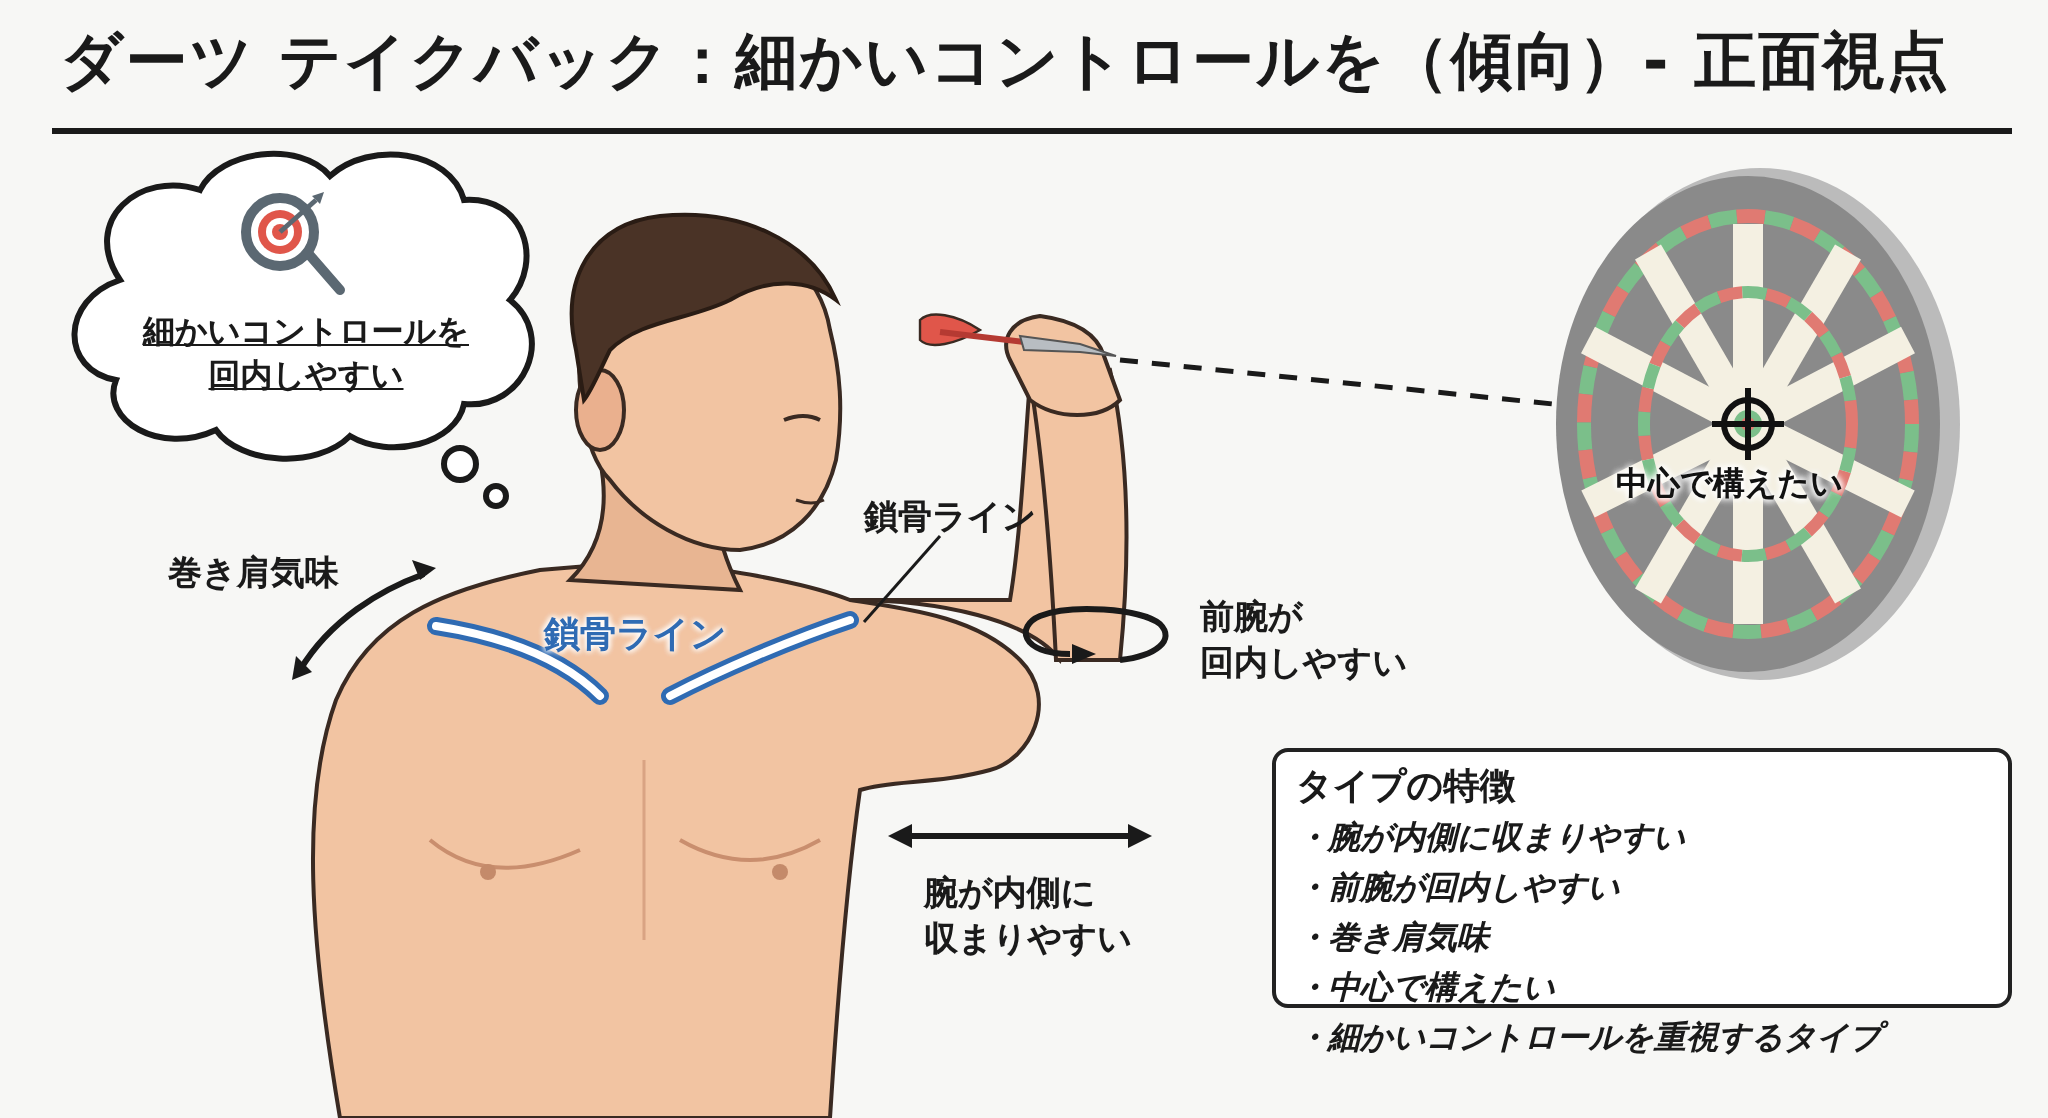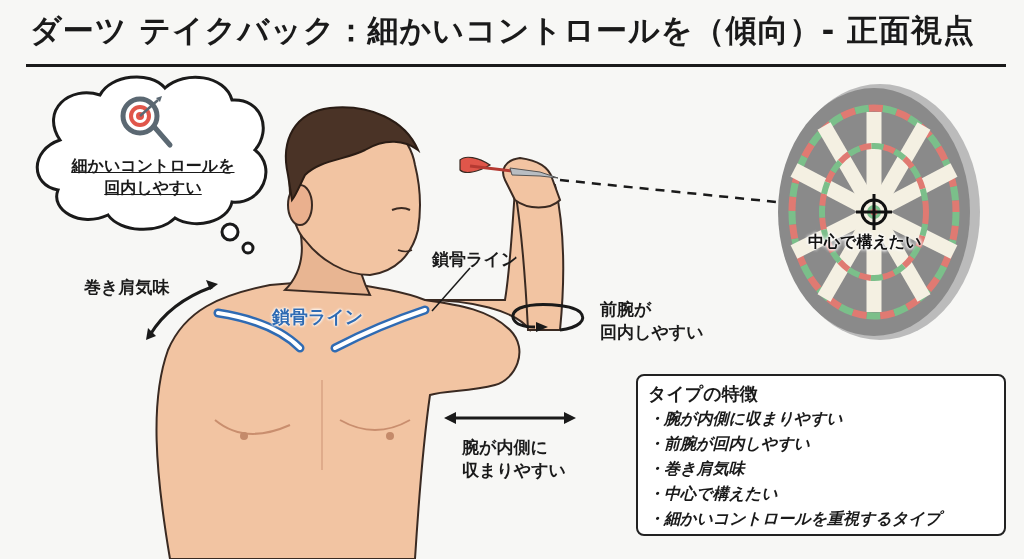--- a/index.html
+++ b/index.html
@@ -4,21 +4,21 @@
 <style>
   html,body{margin:0;padding:0;background:#f7f7f5;}
   body{width:1024px;height:559px;position:relative;overflow:hidden;font-family:"DejaVu Sans","Liberation Sans",sans-serif;color:#1a1a1a;}
   .title{position:absolute;left:30px;top:10px;font-size:31px;font-weight:bold;letter-spacing:1px;white-space:nowrap;}
   .title-rule{position:absolute;left:26px;top:64px;width:980px;height:3px;background:#1a1a1a;}
   svg.art{position:absolute;left:0;top:0;}
   .lbl{position:absolute;font-weight:bold;font-size:17px;line-height:23px;white-space:nowrap;color:#1a1a1a;}
   .bubble-text{position:absolute;left:58px;top:155px;width:190px;text-align:center;font-weight:bold;font-size:16px;line-height:22px;text-decoration:underline;}
   .clav-label{position:absolute;left:272px;top:305px;font-size:18px;font-weight:bold;color:#2f6bb3;text-shadow:0 0 3px #fff,0 0 3px #fff,0 0 3px #fff;}
   .center-label{position:absolute;left:808px;top:232px;font-size:16px;font-weight:bold;color:#111;text-shadow:0 0 3px #fff,0 0 3px #fff,0 0 4px #fff,0 0 4px #fff;}
-  .feat-box{position:absolute;left:636px;top:374px;width:370px;height:162px;border:2px solid #222;border-radius:8px;background:#fff;box-sizing:border-box;padding:6px 10px;}
+  .feat-box{position:absolute;left:636px;top:374px;width:370px;height:130px;border:2px solid #222;border-radius:8px;background:#fff;box-sizing:border-box;padding:6px 10px;}
   .feat-title{font-size:18px;font-weight:bold;line-height:24px;}
   .feat-list{list-style:none;margin:0;padding:0;}
   .feat-list li{font-size:16px;font-weight:bold;line-height:25px;white-space:nowrap;font-style:italic;}
   .feat-list li::before{content:"・";}
 </style>
 </head>
 <body>
 
 <div class="title">ダーツ テイクバック：細かいコントロールを（傾向）- 正面視点</div>
 <div class="title-rule"></div>

